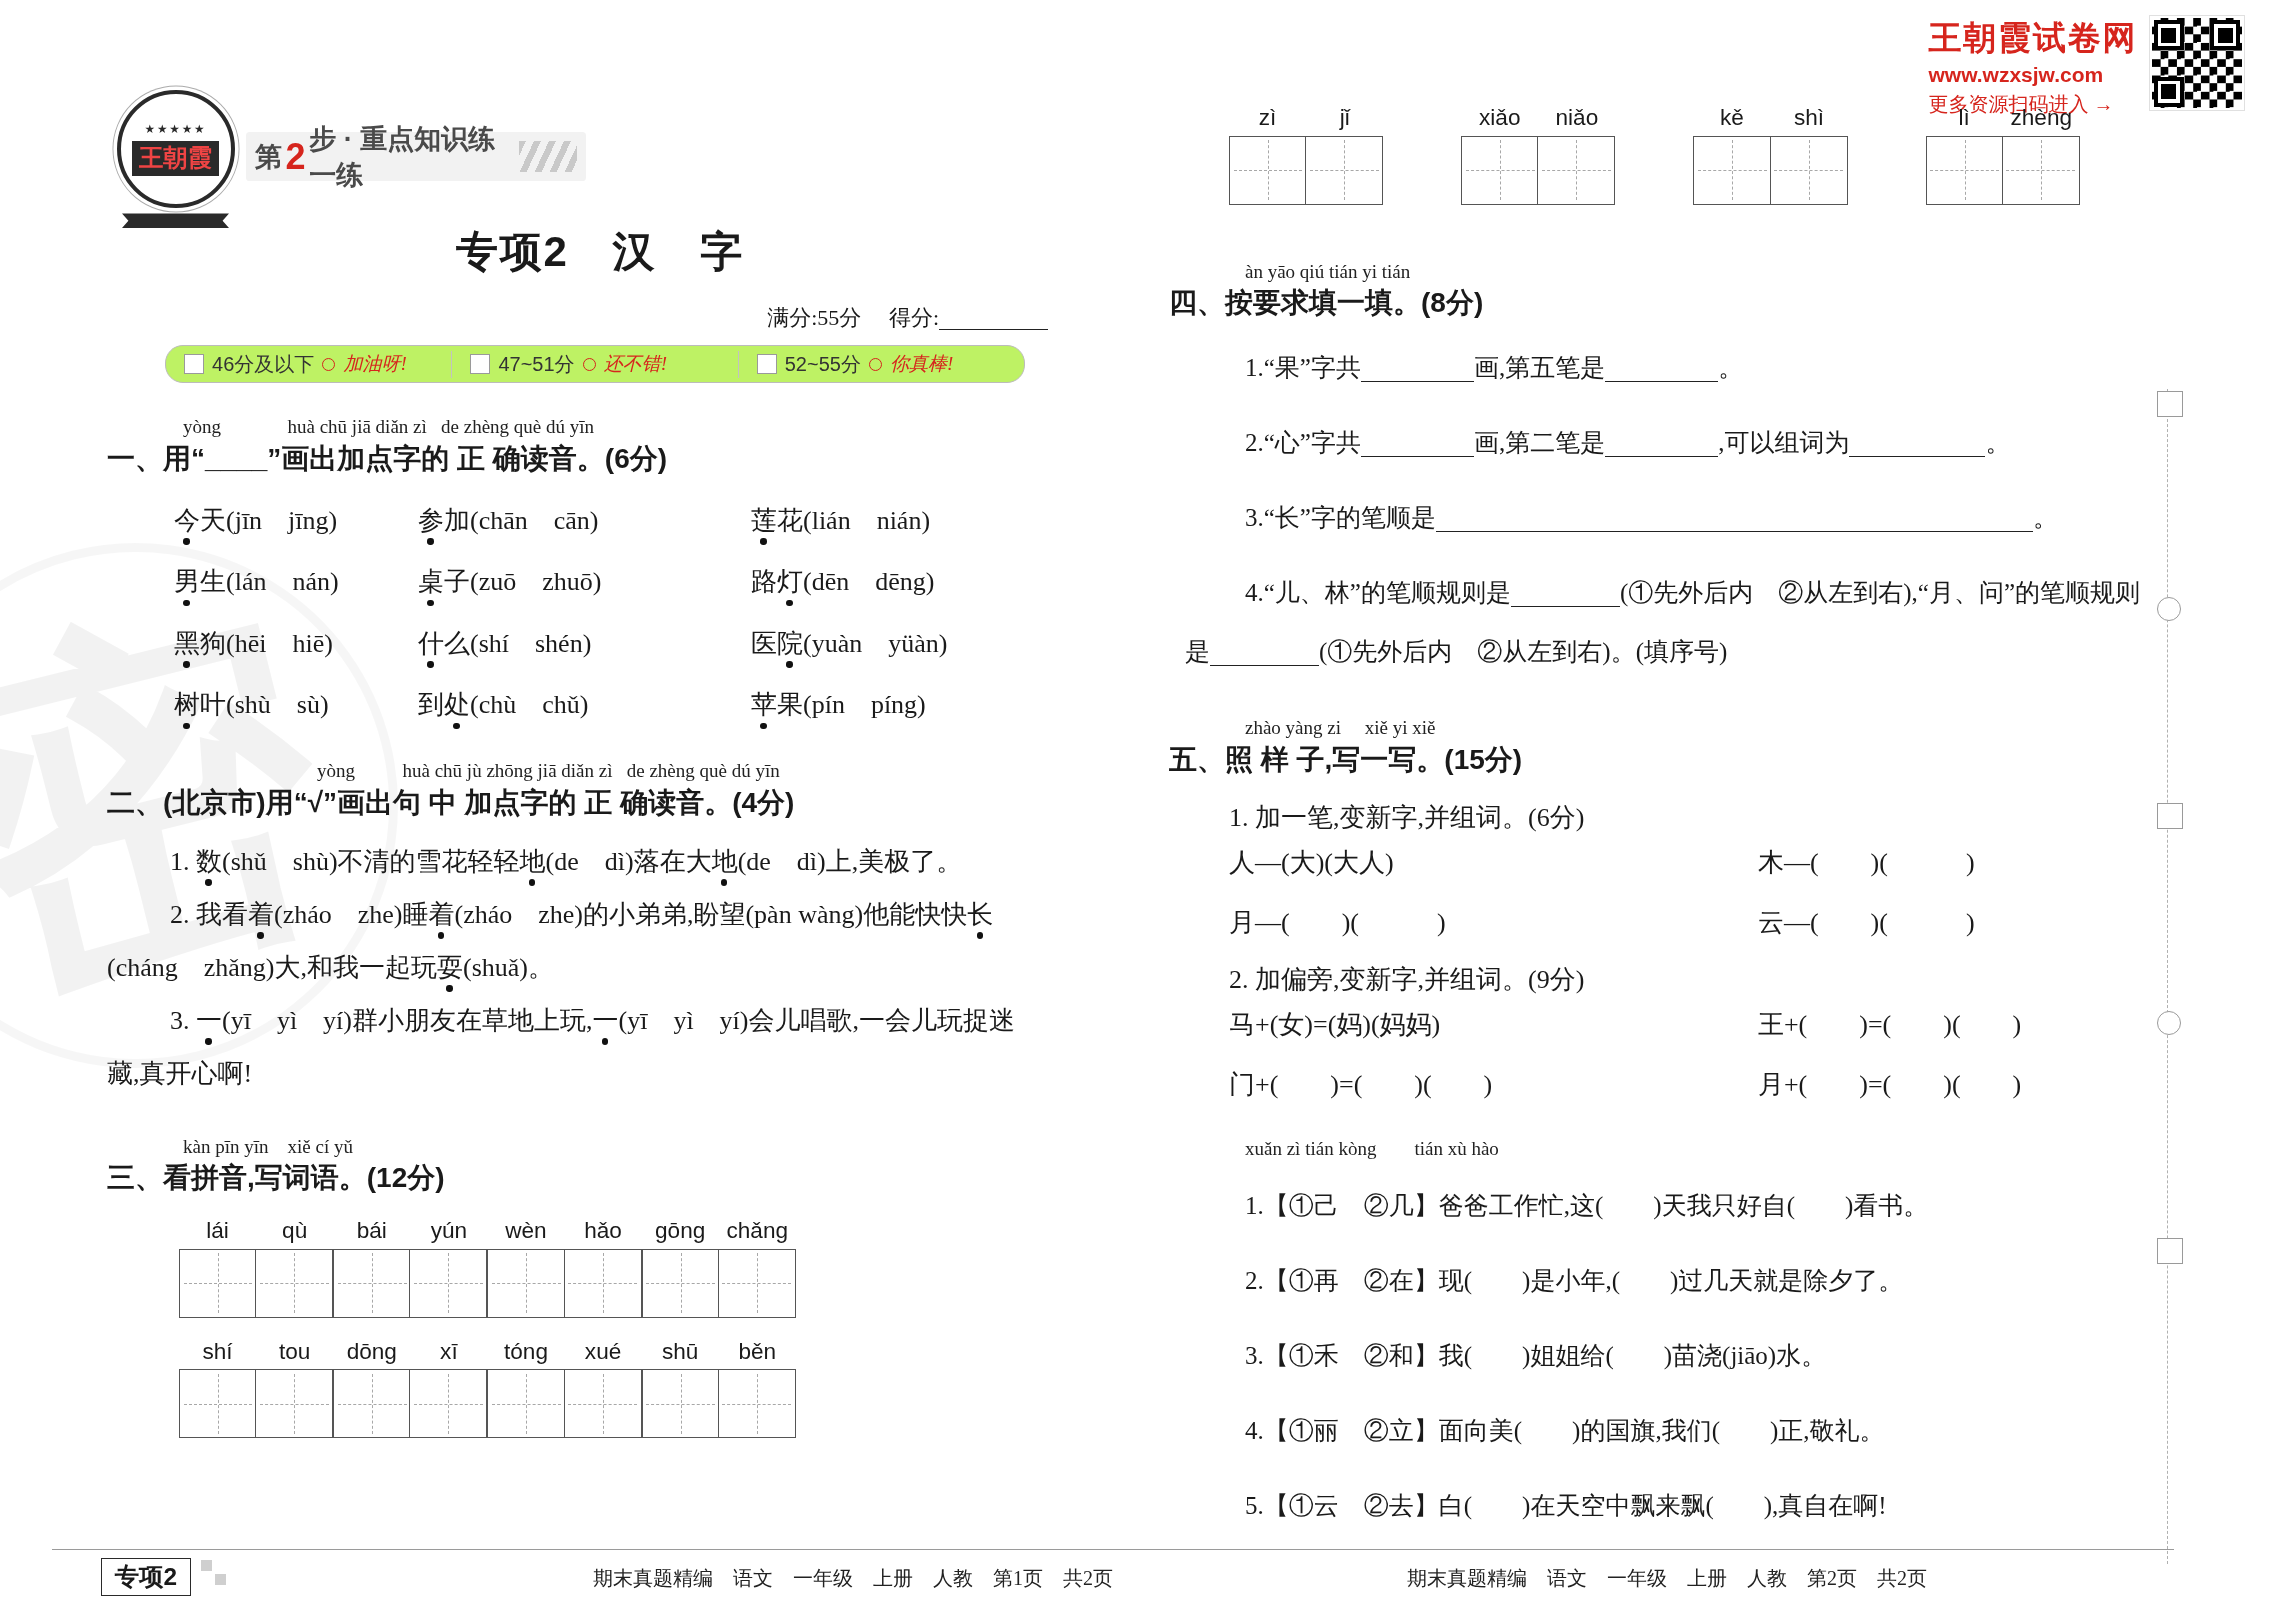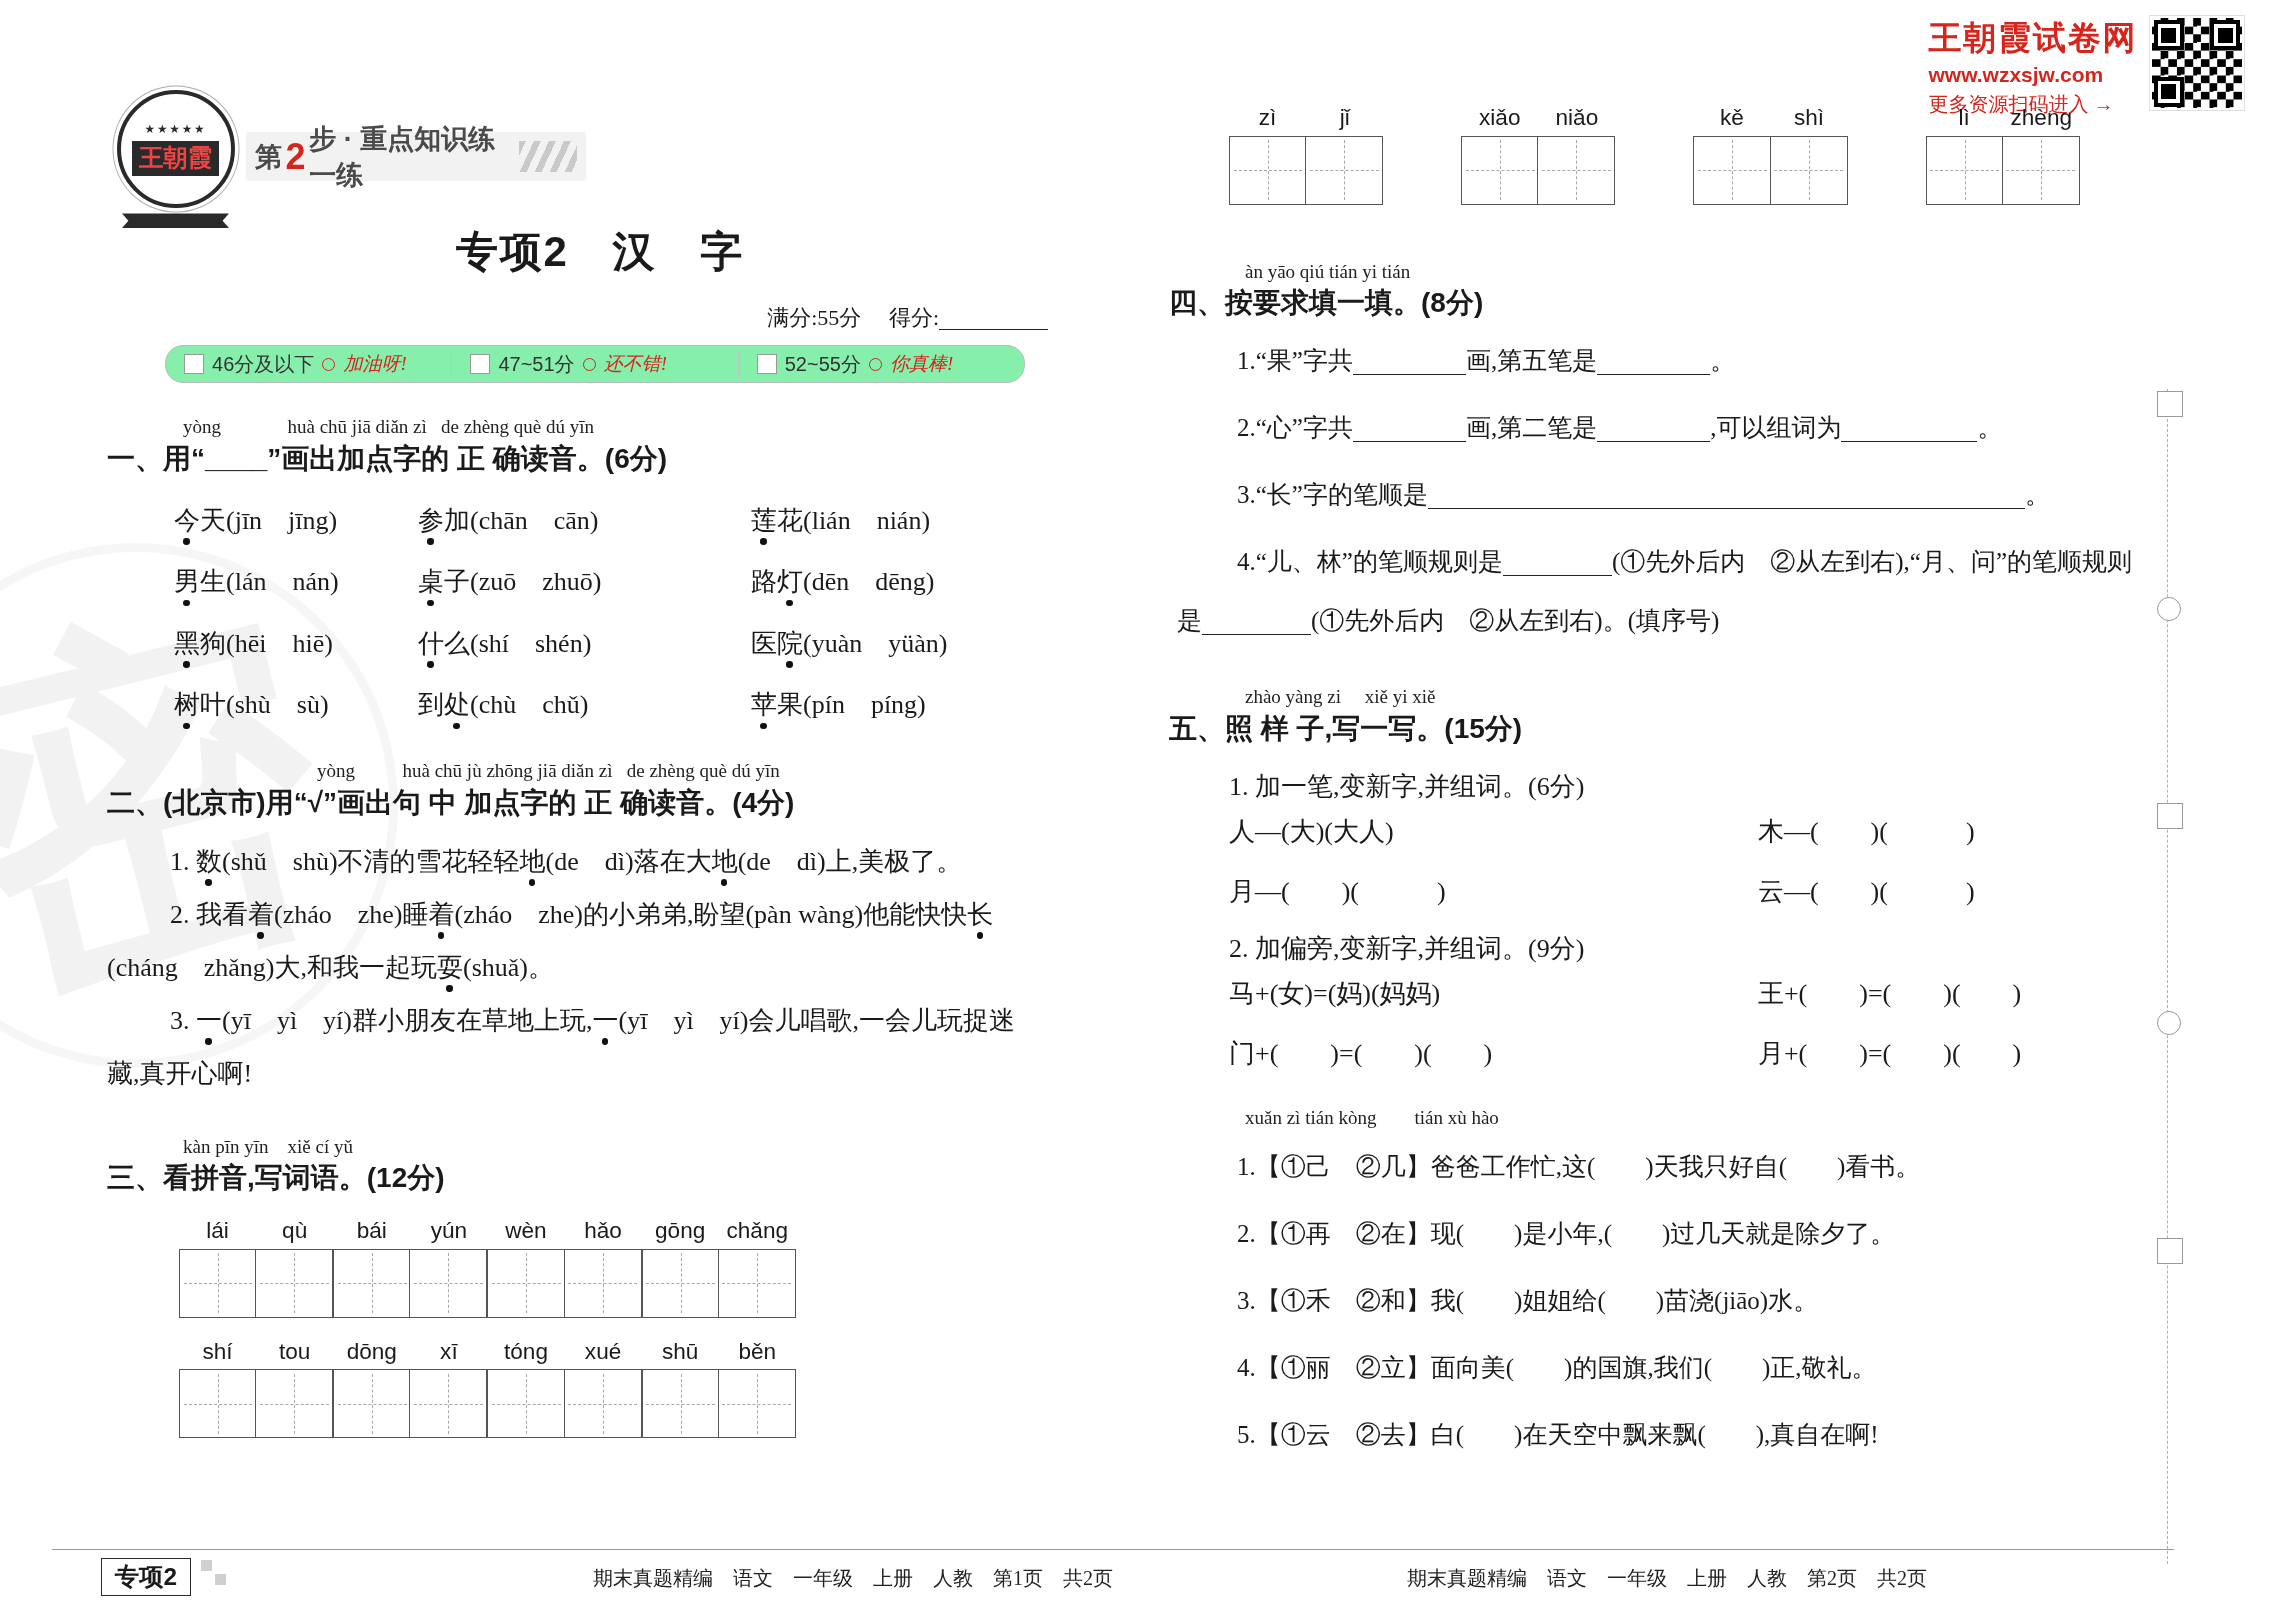--- a/index.html
+++ b/index.html
@@ -47,21 +47,21 @@
   .blank{display:inline-block;border-bottom:1.8px solid #222;height:27px;vertical-align:-5.4px;}
 
   .du{position:relative;}
   .du::after{content:"";position:absolute;left:50%;bottom:-10px;width:6.3px;height:6.3px;margin-left:-3.6px;border-radius:50%;background:#111;}
 
   
   .left-page{position:absolute;left:107px;top:224px;width:986px;}
   .title{text-align:center;font-size:42px;font-weight:bold;font-family:"Liberation Sans",sans-serif;margin:0;letter-spacing:1.8px;}
   .score-line{margin-top:22px;text-align:right;padding-right:45px;font-size:22px;}
   .score-line .blank{width:109px;}
-  .band-bar{margin:12.7px 0 0 58px;width:858px;height:36px;border:1.8px solid #bcbcbc;border-radius:18px;background:#86efac;
+  .band-bar{margin:12.7px 0 0 58px;width:858px;height:36px;border:1.8px solid #bcbcbc;border-radius:18px;background:#bef264;
             display:flex;align-items:center;font-family:"Liberation Sans",sans-serif;font-size:20px;color:#333;}
   .band{flex:1;display:flex;align-items:center;padding-left:18px;gap:8.1px;}
   .band + .band{border-left:0.9px solid #c2c2c2;}
   .cbx{width:18px;height:18px;border:1.8px solid #9a9a9a;background:#fff;display:inline-block;flex:0 0 auto;}
   .remark{color:#d6251d;font-style:italic;font-size:19px;font-family:"Liberation Serif",serif;}
   .remark-icon{width:11px;height:11px;border:1.8px solid #d6251d;border-radius:50%;display:inline-block;flex:0 0 auto;}
 
   .q1-grid{margin-top:23.5px;padding-left:67px;display:grid;grid-template-columns:244px 333px auto;row-gap:23.5px;
            font-size:26px;line-height:38px;}
   .q2-sents{width:909px;}
@@ -74,21 +74,21 @@
   .tian{width:76px;height:67px;border:1.8px solid #555;position:relative;background:#fff;}
   .tian + .tian{margin-left:-1.8px;}
   .tian::before{content:"";position:absolute;left:3.6px;right:3.6px;top:50%;border-top:0.9px dashed #a8a8a8;}
   .tian::after{content:"";position:absolute;top:3.6px;bottom:3.6px;left:50%;border-left:0.9px dashed #a8a8a8;}
 
   .mt36{margin-top:33px;} .mt40{margin-top:36px;}
 
   
   .right-page{position:absolute;left:1169px;top:105px;width:988px;}
   .rp-grids{display:flex;padding-left:60px;gap:78px;}
-  .fill{margin:8px;font-size:25px;line-height:59px;text-indent:60px;}
+  .fill{margin:16px;font-size:25px;line-height:59px;text-indent:60px;}
   .sub-label{margin:12.7px 0 0 0;font-size:26px;line-height:52px;padding-left:60px;}
   .pair-grid{display:grid;grid-template-columns:57% 43%;padding-left:60px;row-gap:22px;font-size:26px;line-height:38px;}
 
   
   .footer-rule{position:absolute;left:52px;right:112px;top:1549px;border-top:1.8px solid #9a9a9a;}
   .foot-tab{position:absolute;left:101px;top:1558px;border:1.8px solid #2a2a2a;padding:1.8px 12.7px;font-size:24.4px;font-weight:bold;
             font-family:"Liberation Sans",sans-serif;}
   .foot-deco1,.foot-deco2{position:absolute;width:11px;height:11px;background:#cfcfcf;}
   .foot-deco1{left:201px;top:1560px;} .foot-deco2{left:215px;top:1574px;}
   .foot-text{position:absolute;top:1565px;font-size:20px;color:#222;font-family:Liberation Serif, serif;}

